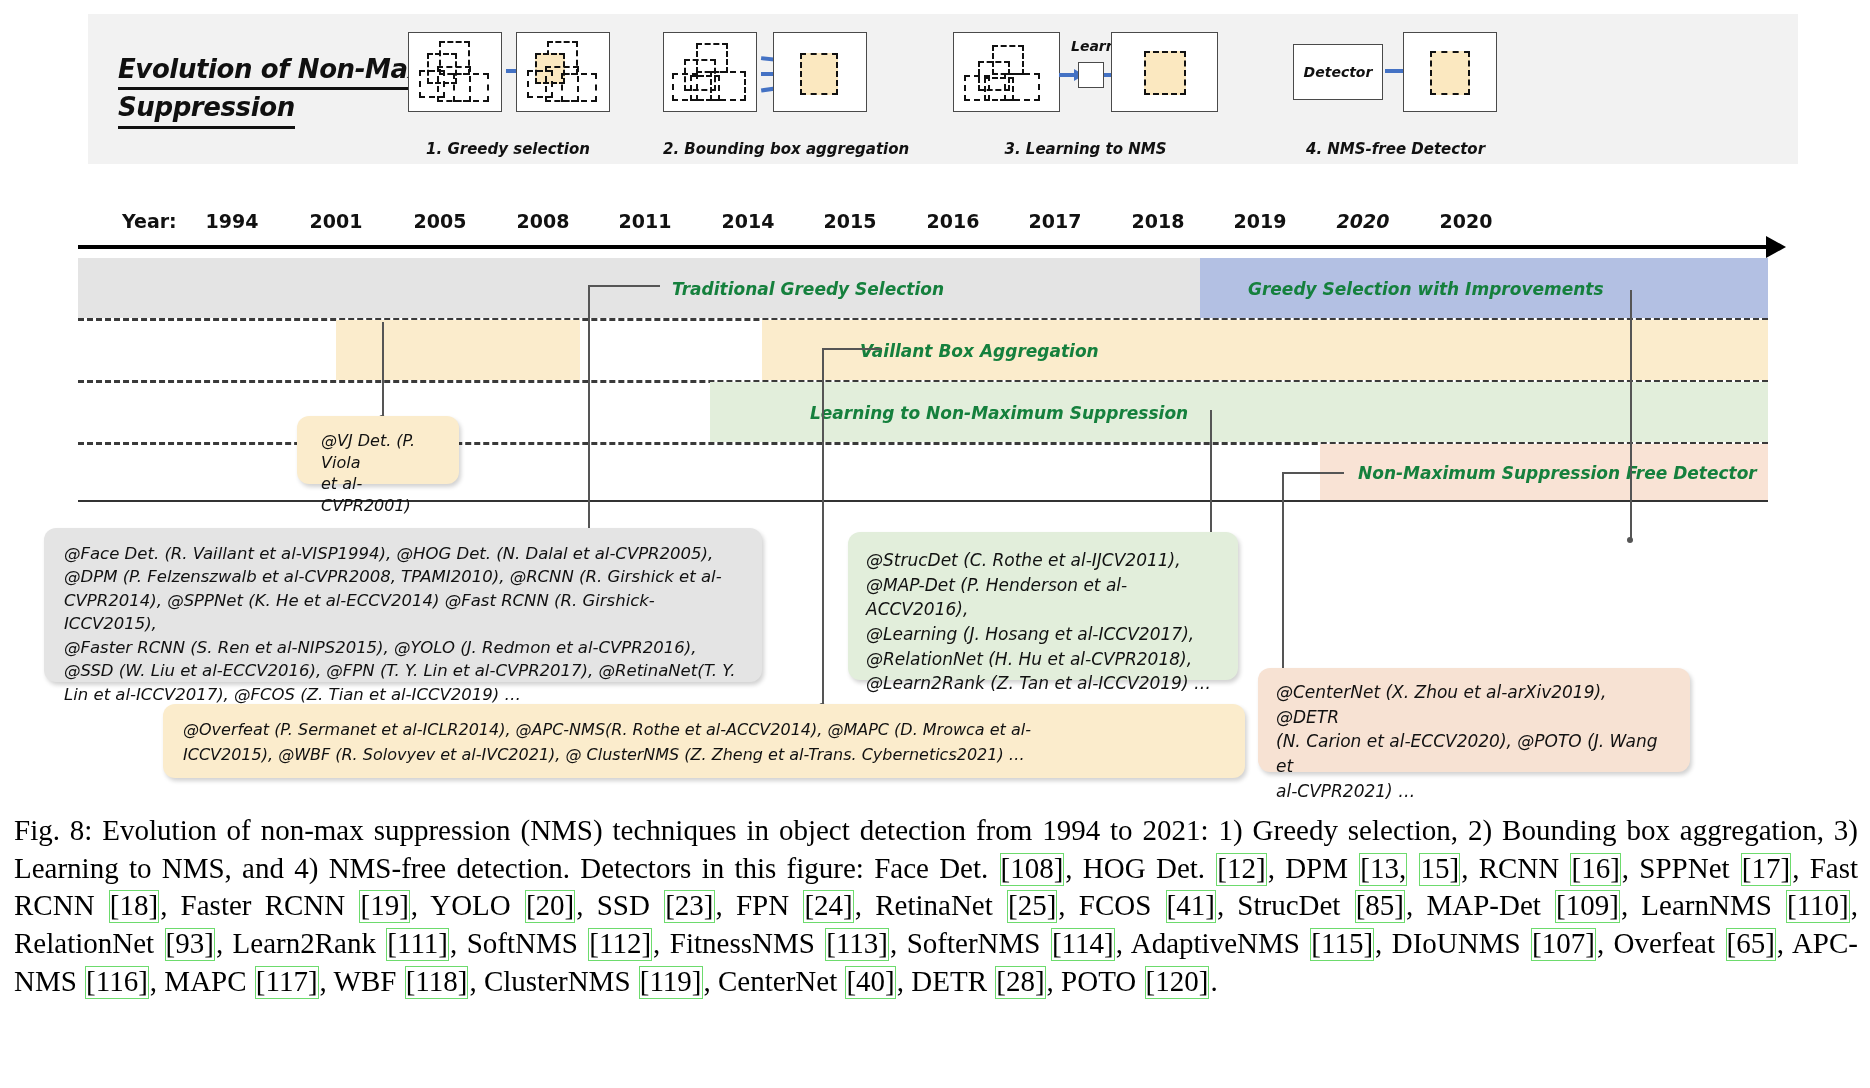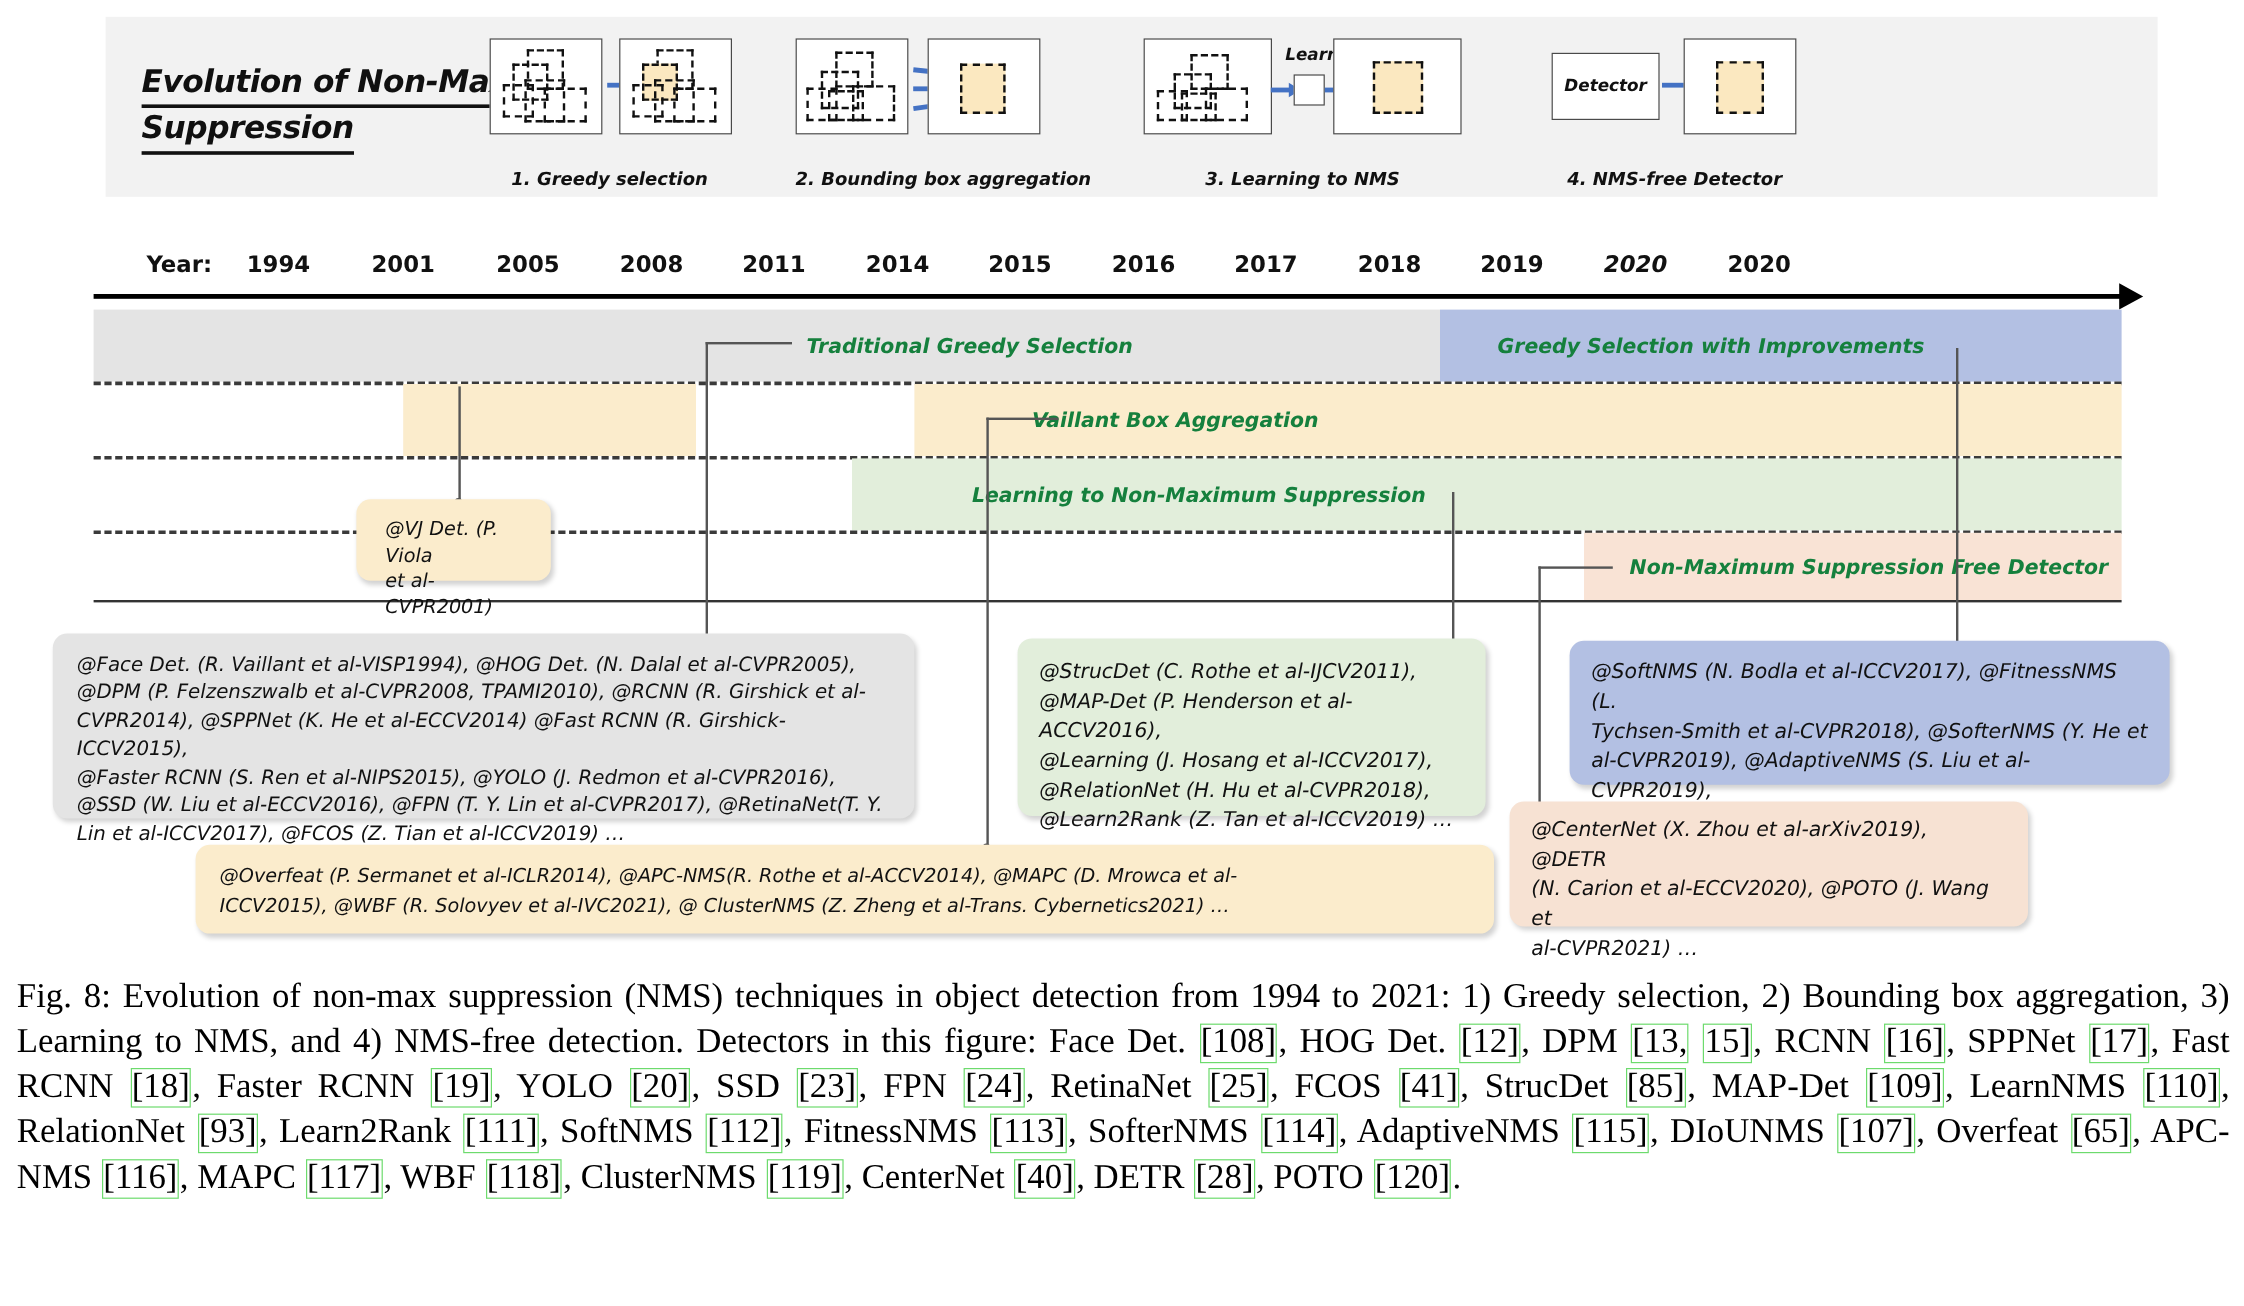--- a/index.html
+++ b/index.html
@@ -262,26 +262,20 @@
   </div>
 
   <div class="callout" style="left:848px;top:532px;width:390px;height:148px;background:#e2eedb;padding:16px 18px;font-size:17px;line-height:1.45;">
     <span class="txt">@StrucDet (C. Rothe et al-IJCV2011),</span>
     <span class="txt">@MAP-Det (P. Henderson et al-ACCV2016),</span>
     <span class="txt">@Learning (J. Hosang et al-ICCV2017),</span>
     <span class="txt">@RelationNet (H. Hu et al-CVPR2018),</span>
     <span class="txt">@Learn2Rank (Z. Tan et al-ICCV2019) …</span>
   </div>
 
-  <div class="callout" style="left:1308px;top:534px;width:500px;height:120px;background:#b3c0e3;padding:14px 18px;font-size:17px;line-height:1.46;">
-    <span class="txt">@SoftNMS (N. Bodla et al-ICCV2017), @FitnessNMS (L.</span>
-    <span class="txt">Tychsen-Smith et al-CVPR2018), @SofterNMS (Y. He et</span>
-    <span class="txt">al-CVPR2019), @AdaptiveNMS (S. Liu et al-CVPR2019),</span>
-    <span class="txt">@DIoUNMS (Z. Zheng et al-AAAI2020) …</span>
-  </div>
 
   <div class="callout" style="left:163px;top:704px;width:1082px;height:74px;background:#fbeccc;padding:14px 20px;font-size:16px;line-height:1.55;">
     <span class="txt">@Overfeat (P. Sermanet et al-ICLR2014), @APC-NMS(R. Rothe et al-ACCV2014), @MAPC (D. Mrowca et al-</span>
     <span class="txt">ICCV2015),  @WBF (R. Solovyev et al-IVC2021), @ ClusterNMS (Z. Zheng et al-Trans. Cybernetics2021) …</span>
   </div>
 
   <div class="callout" style="left:1258px;top:668px;width:432px;height:104px;background:#f7e2d3;padding:12px 18px;font-size:17px;line-height:1.45;">
     <span class="txt">@CenterNet (X. Zhou et al-arXiv2019), @DETR</span>
     <span class="txt">(N. Carion et al-ECCV2020), @POTO (J. Wang et</span>
     <span class="txt">al-CVPR2021) …</span>

